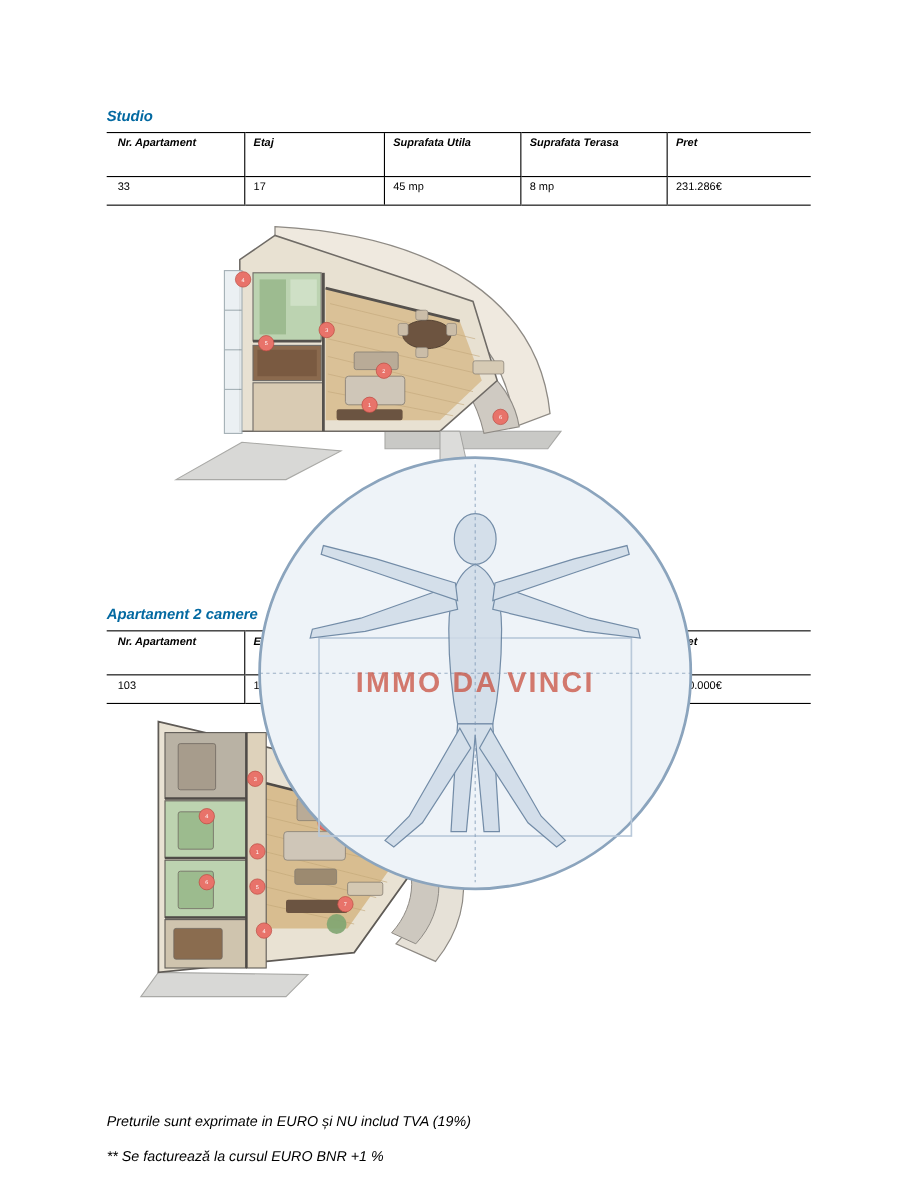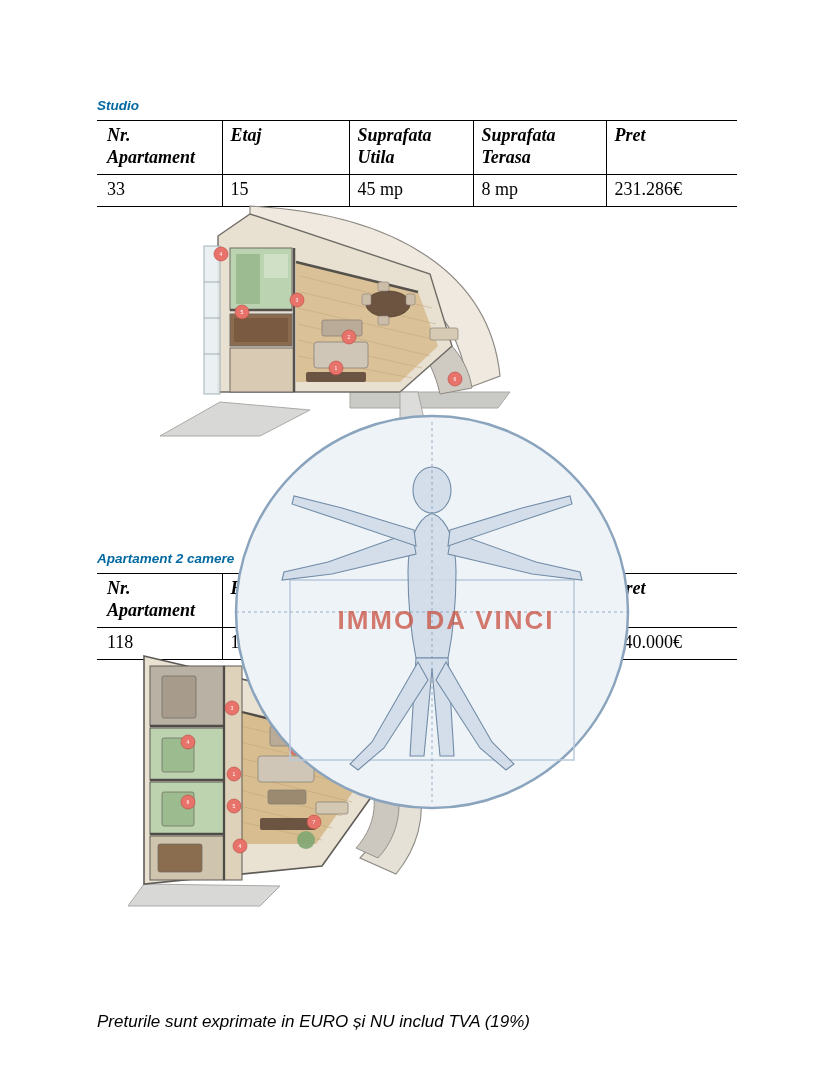--- a/index.html
+++ b/index.html
@@ -29,21 +29,21 @@
     position: absolute;
     left: 232px;
     top: 412px;
     width: 400px;
     height: 400px;
     pointer-events: none;
     z-index: 5;
   }
   .watermark-text {
     position: absolute;
-    left: 246px;
+    left: 232px;
     top: 605px;
     width: 400px;
     text-align: center;
     font-size: 26px;
     letter-spacing: 2px;
     font-weight: bold;
     color: #c9503f;
     opacity: .75;
     pointer-events: none;
     z-index: 6;
@@ -64,23 +64,22 @@
     position: absolute;
     border-collapse: collapse;
     width: 640px;
     table-layout: fixed;
     background: transparent;
   }
   .tbl th, .tbl td {
     text-align: left;
     vertical-align: top;
     padding: 4px 6px 5px 8px;
-    font-size: 18px;
+    font-size: 10px;
     line-height: 1.22;
-    font-family: Liberation Serif, serif;
   }
   .tbl thead th {
     font-style: italic;
     font-weight: bold;
     border-bottom: 1.6px solid #000;
     border-top: 1.6px solid #000;
     height: 40px;
   }
   .tbl tbody td {
     border-bottom: 1.6px solid #000;
@@ -100,21 +99,21 @@
 
   .hl { color: #b23a2c; }
 
   
   .plan {
     position: absolute;
   }
 
   .footnote {
     position: absolute;
-    font-size: 17px;
+    font-size: 13px;
     font-style: italic;
     color: #000;
   }
 
   .marker {
     fill: #e8736a;
     stroke: #b9483f;
     stroke-width: .6;
   }
   .marker-num {
@@ -161,21 +160,21 @@
         <th class="col1">Nr. Apartament</th>
         <th class="col2">Etaj</th>
         <th class="col3">Suprafata Utila</th>
         <th class="col4">Suprafata Terasa</th>
         <th class="col5">Pret</th>
       </tr>
     </thead>
     <tbody>
       <tr>
         <td>33</td>
-        <td>15</td>
+        <td>17</td>
         <td>45 mp</td>
         <td>8 mp</td>
         <td class="price">231.286€</td>
       </tr>
     </tbody>
   </table>
 
   <div class="plan" style="left:100px; top:196px; width:420px; height:270px;">
     <svg viewBox="0 0 420 270" width="420" height="270" xmlns="http://www.w3.org/2000/svg">
 
@@ -258,21 +257,21 @@
       <tr>
         <th class="col1">Nr. Apartament</th>
         <th class="col2">Etaj</th>
         <th class="col3 hl">Suprafata Utila</th>
         <th class="col4">Suprafata Terasa</th>
         <th class="col5">Pret</th>
       </tr>
     </thead>
     <tbody>
       <tr>
-        <td>118</td>
+        <td>103</td>
         <td>13</td>
         <td>94 mp</td>
         <td>13 mp</td>
         <td class="price">240.000€</td>
       </tr>
     </tbody>
   </table>
 
   <div class="plan" style="left:110px; top:632px; width:360px; height:290px;">
     <svg viewBox="0 0 360 290" width="360" height="290" xmlns="http://www.w3.org/2000/svg">
@@ -341,14 +340,15 @@
           <text class="marker-num" x="186" y="118">2</text>
         <circle class="marker" cx="204" cy="190" r="7"></circle>
           <text class="marker-num" x="204" y="192">7</text>
         <circle class="marker" cx="292" cy="158" r="7"></circle>
           <text class="marker-num" x="292" y="160">8</text>
       </g>
     </svg>
   </div>
 
   <div class="footnote" style="left:97px; top:1012px;">Preturile sunt exprimate in EURO și NU includ TVA (19%)</div>
+  <div class="footnote" style="left:97px; top:1043px;">** Se facturează la cursul EURO BNR +1 %</div>
 
 </div>
 
 </body></html>

